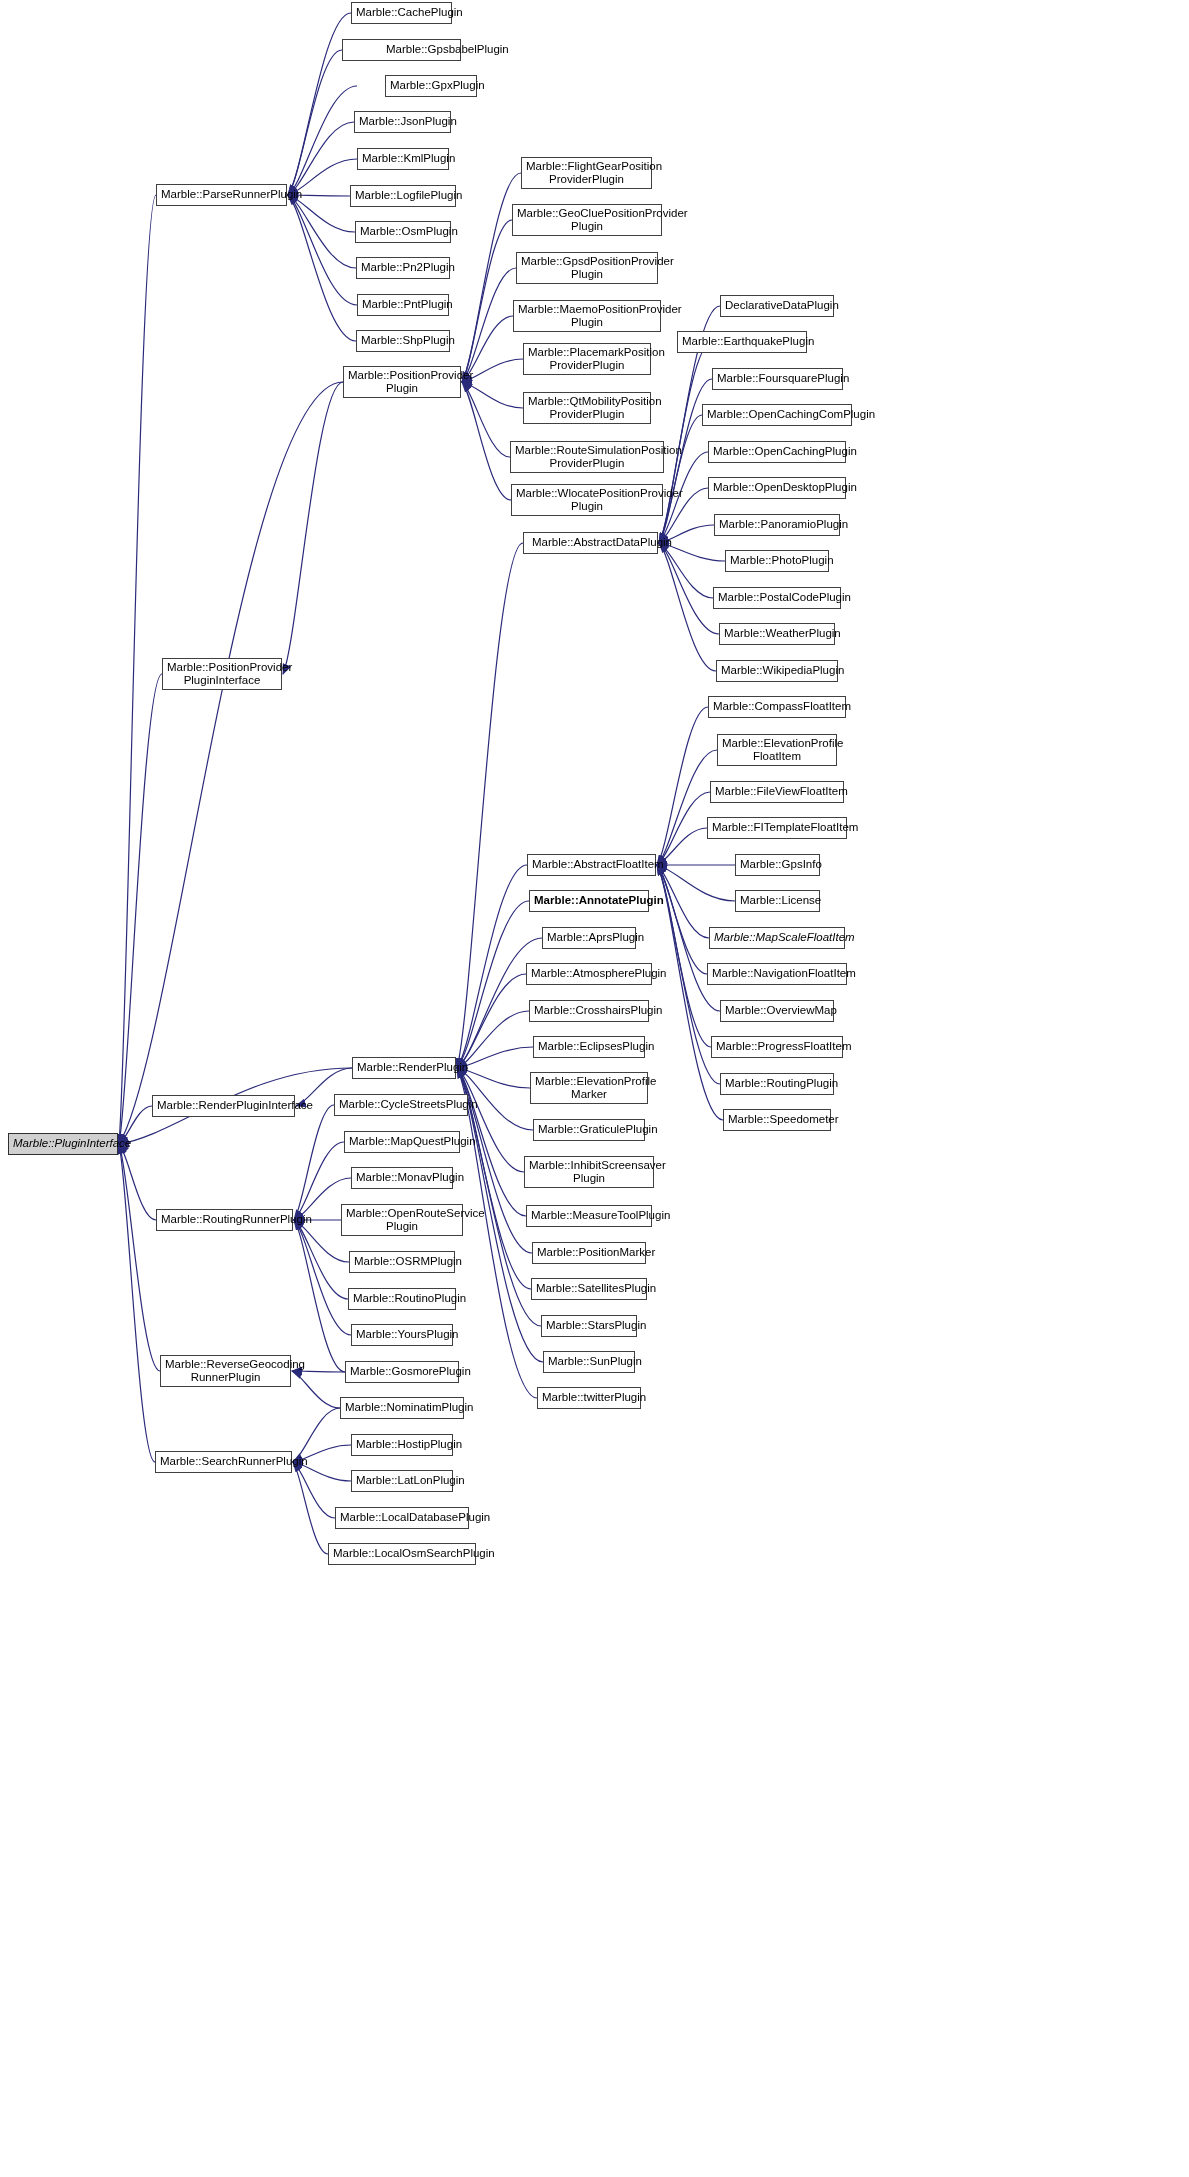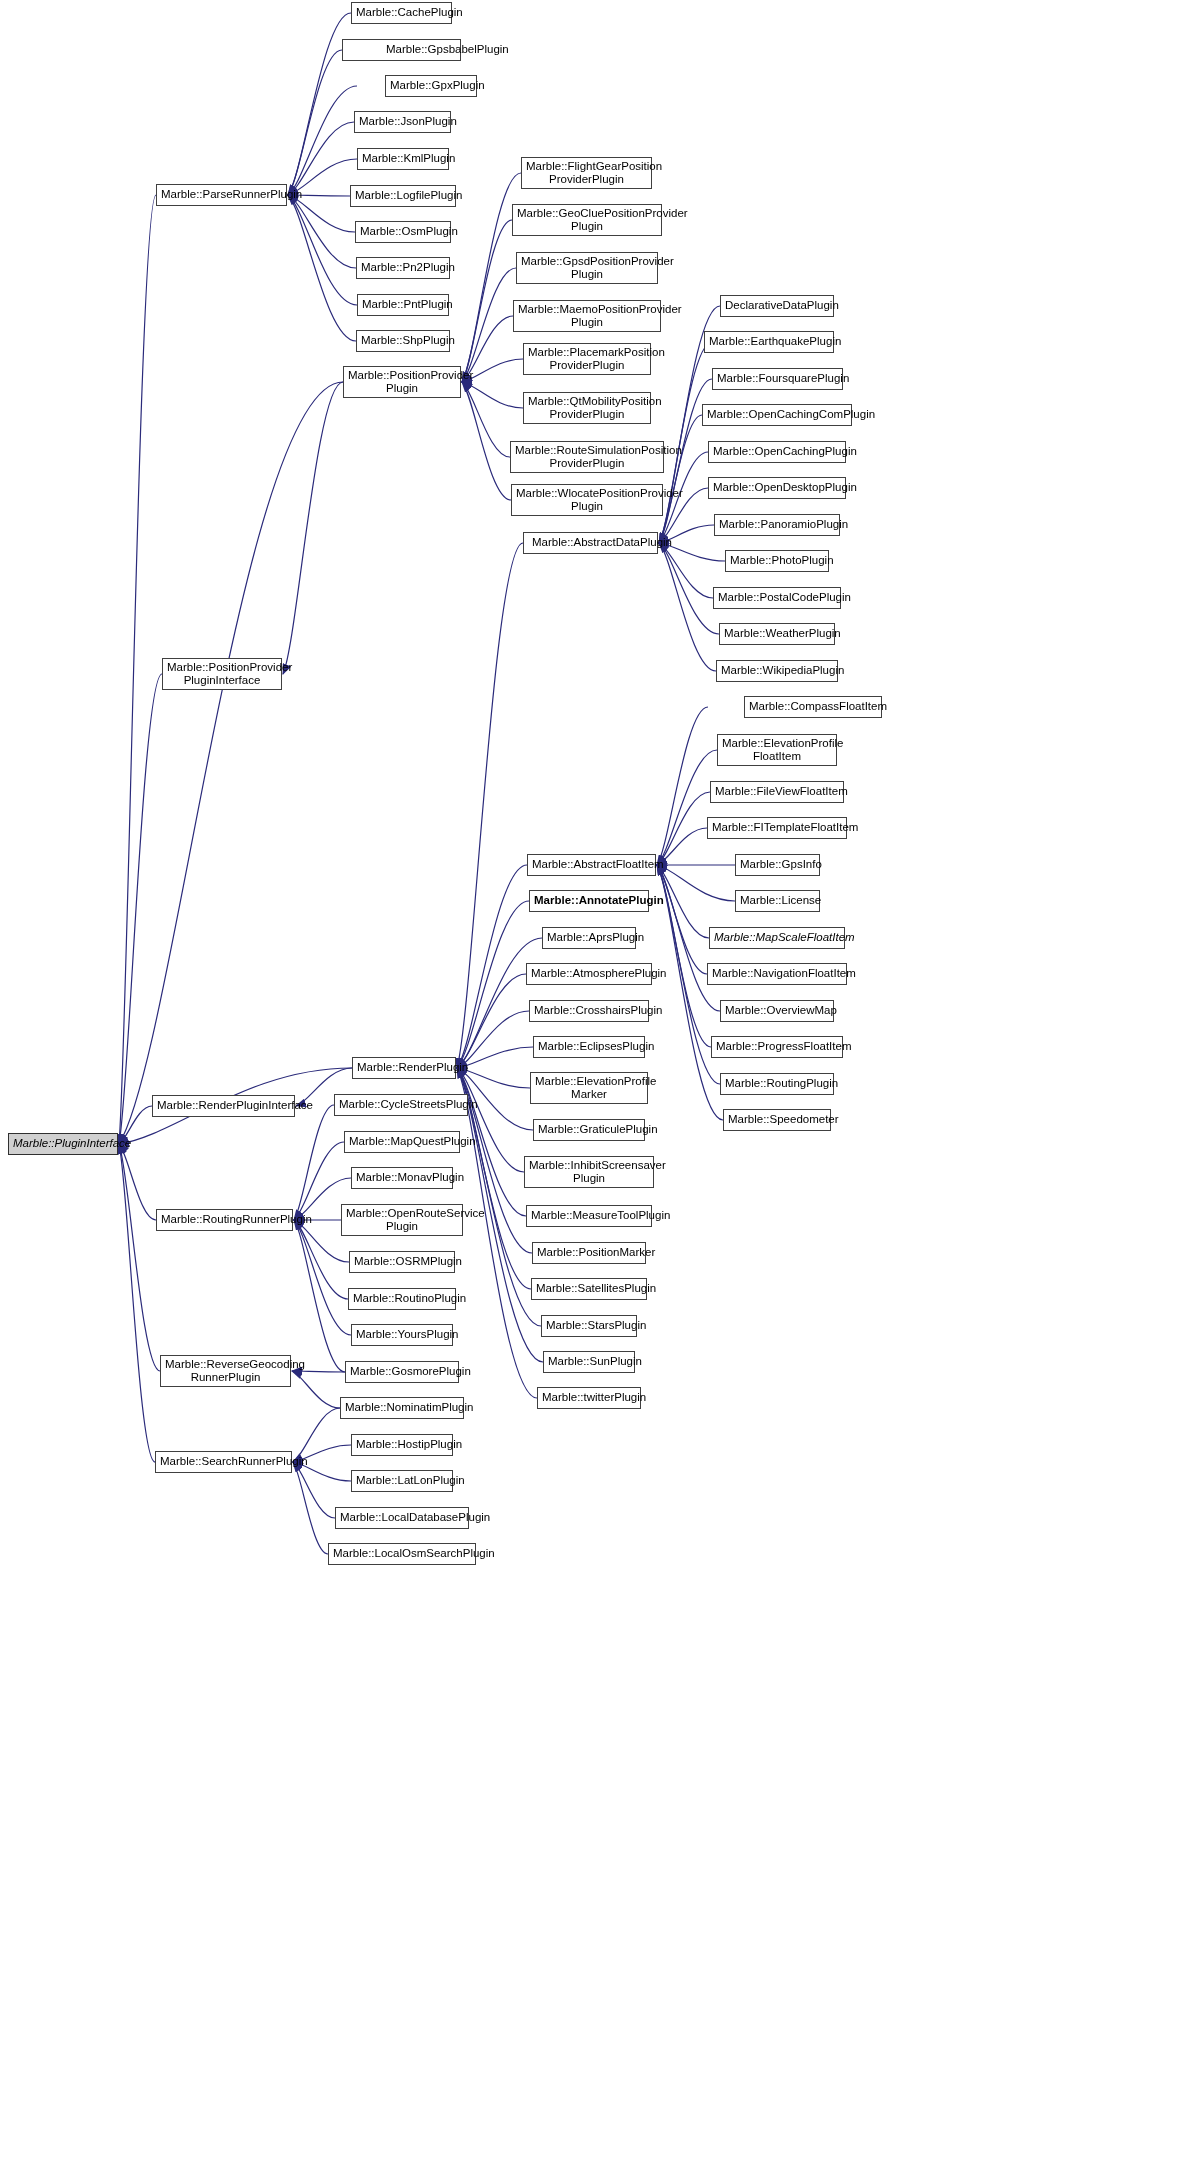--- a/index.html
+++ b/index.html
@@ -173,32 +173,32 @@
       <div class="node" style="left: 523px; top: 343px; width: 128px; height: 32px;"><span class="lbl">Marble::PlacemarkPosition
 ProviderPlugin</span></div>
       <div class="node" style="left: 523px; top: 392px; width: 128px; height: 32px;"><span class="lbl">Marble::QtMobilityPosition
 ProviderPlugin</span></div>
       <div class="node" style="left: 510px; top: 441px; width: 154px; height: 32px;"><span class="lbl">Marble::RouteSimulationPosition
 ProviderPlugin</span></div>
       <div class="node" style="left: 511px; top: 484px; width: 152px; height: 32px;"><span class="lbl">Marble::WlocatePositionProvider
 Plugin</span></div>
       <div class="node" style="left: 523px; top: 532px; width: 135px; height: 22px; padding-left: 8px;"><span class="lbl">Marble::AbstractDataPlugin</span></div>
       <div class="node" style="left: 720px; top: 295px; width: 114px; height: 22px;"><span class="lbl">DeclarativeDataPlugin</span></div>
-      <div class="node" style="left: 704px; top: 331px; width: 130px; height: 22px;"><span class="lbl">Marble::EarthquakePlugin</span></div>
+      <div class="node" style="left: 677px; top: 331px; width: 130px; height: 22px;"><span class="lbl">Marble::EarthquakePlugin</span></div>
       <div class="node" style="left: 712px; top: 368px; width: 131px; height: 22px;"><span class="lbl">Marble::FoursquarePlugin</span></div>
       <div class="node" style="left: 702px; top: 404px; width: 150px; height: 22px;"><span class="lbl">Marble::OpenCachingComPlugin</span></div>
       <div class="node" style="left: 708px; top: 441px; width: 138px; height: 22px;"><span class="lbl">Marble::OpenCachingPlugin</span></div>
       <div class="node" style="left: 708px; top: 477px; width: 138px; height: 22px;"><span class="lbl">Marble::OpenDesktopPlugin</span></div>
       <div class="node" style="left: 714px; top: 514px; width: 126px; height: 22px;"><span class="lbl">Marble::PanoramioPlugin</span></div>
       <div class="node" style="left: 725px; top: 550px; width: 104px; height: 22px;"><span class="lbl">Marble::PhotoPlugin</span></div>
       <div class="node" style="left: 713px; top: 587px; width: 128px; height: 22px;"><span class="lbl">Marble::PostalCodePlugin</span></div>
       <div class="node" style="left: 719px; top: 623px; width: 116px; height: 22px;"><span class="lbl">Marble::WeatherPlugin</span></div>
       <div class="node" style="left: 716px; top: 660px; width: 122px; height: 22px;"><span class="lbl">Marble::WikipediaPlugin</span></div>
       <div class="node" style="left: 527px; top: 854px; width: 129px; height: 22px;"><span class="lbl">Marble::AbstractFloatItem</span></div>
-      <div class="node" style="left: 708px; top: 696px; width: 138px; height: 22px; margin-left: 36px;"><span class="lbl">Marble::CompassFloatItem</span></div>
+      <div class="node" style="left: 708px; top: 696px; width: 138px; height: 22px;"><span class="lbl">Marble::CompassFloatItem</span></div>
       <div class="node" style="left: 717px; top: 734px; width: 120px; height: 32px;"><span class="lbl">Marble::ElevationProfile
 FloatItem</span></div>
       <div class="node" style="left: 710px; top: 781px; width: 134px; height: 22px;"><span class="lbl">Marble::FileViewFloatItem</span></div>
       <div class="node" style="left: 707px; top: 817px; width: 140px; height: 22px;"><span class="lbl">Marble::FITemplateFloatItem</span></div>
       <div class="node" style="left: 735px; top: 854px; width: 85px; height: 22px;"><span class="lbl">Marble::GpsInfo</span></div>
       <div class="node" style="left: 735px; top: 890px; width: 85px; height: 22px;"><span class="lbl">Marble::License</span></div>
       <div class="node" style="left: 709px; top: 927px; width: 136px; height: 22px; font-style: italic;"><span class="lbl">Marble::MapScaleFloatItem</span></div>
       <div class="node" style="left: 707px; top: 963px; width: 140px; height: 22px;"><span class="lbl">Marble::NavigationFloatItem</span></div>
       <div class="node" style="left: 720px; top: 1000px; width: 114px; height: 22px;"><span class="lbl">Marble::OverviewMap</span></div>
       <div class="node" style="left: 711px; top: 1036px; width: 132px; height: 22px;"><span class="lbl">Marble::ProgressFloatItem</span></div>

